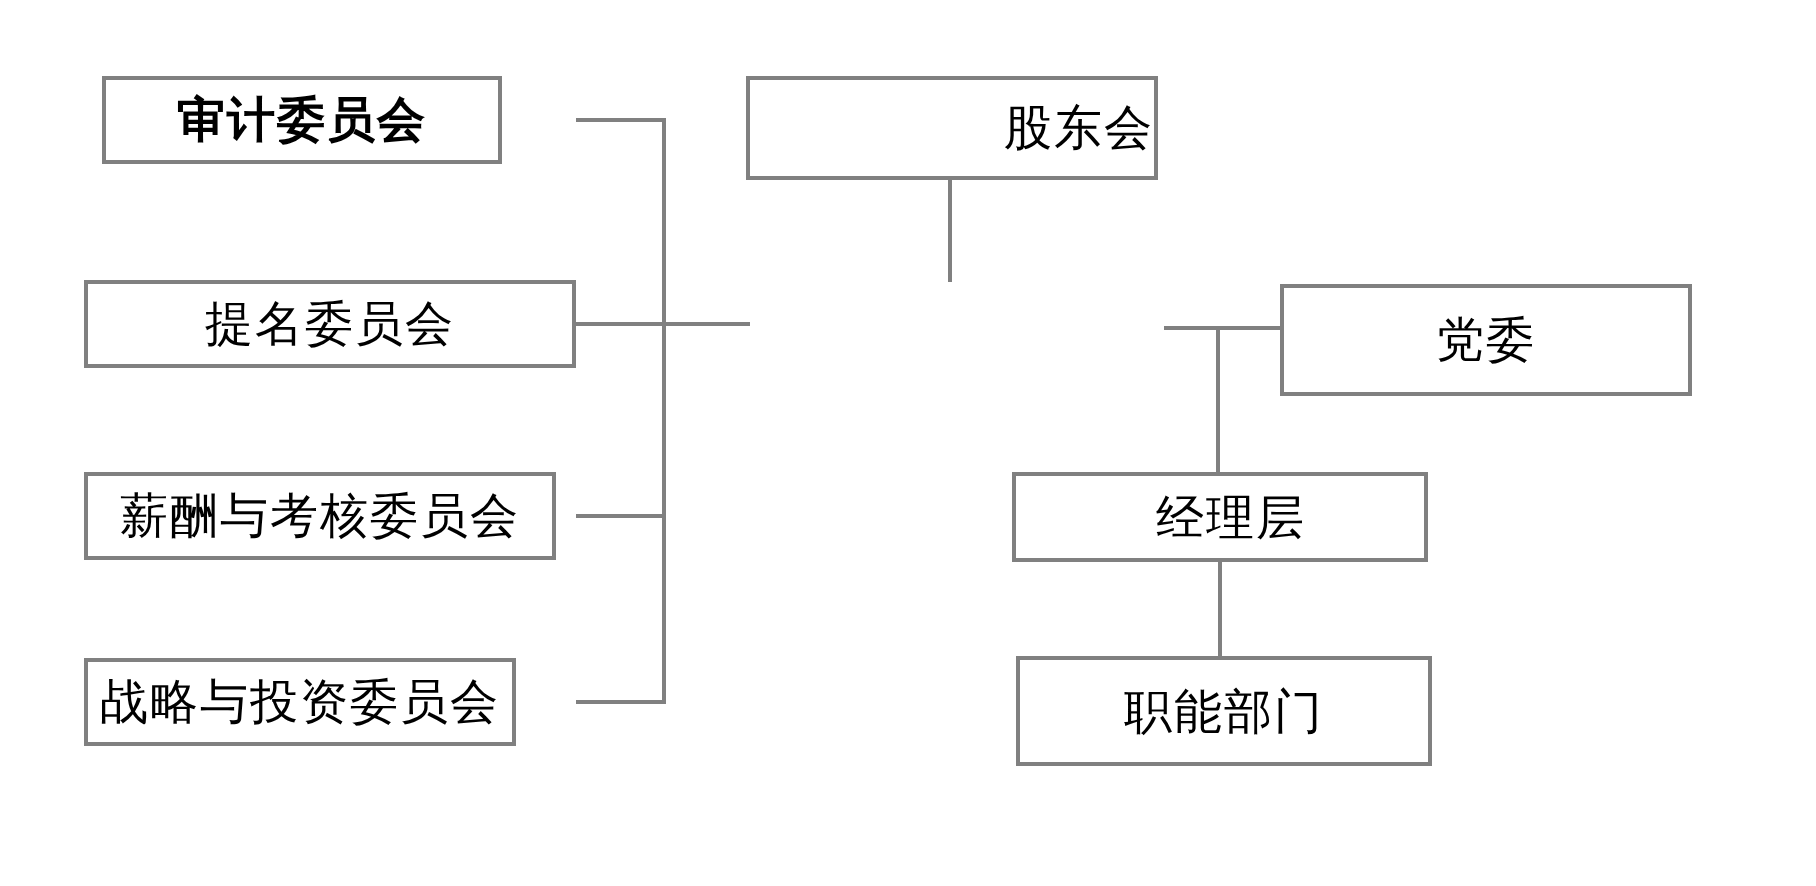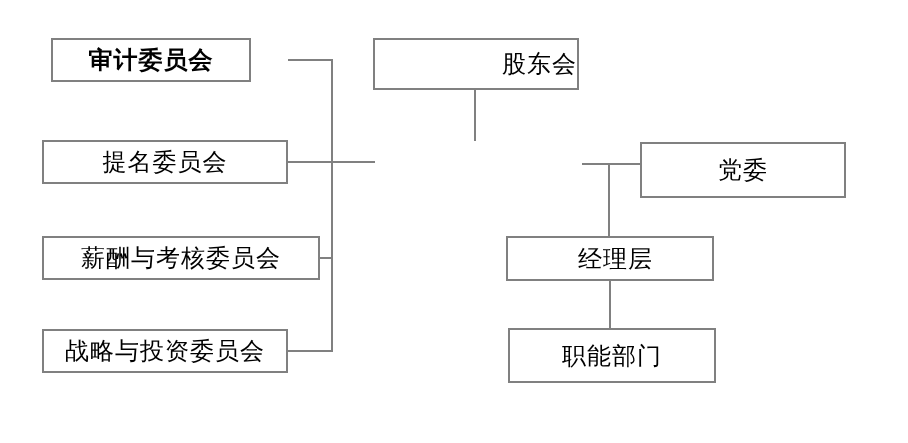--- a/index.html
+++ b/index.html
@@ -41,22 +41,22 @@
   }
   .v-line {
     position: absolute;
     width: 2px;
     background: var(--connector);
     z-index: 1;
   }
   
   .n-audit        { left: 51px;  top: 38px;  width: 200px; height: 44px; font-weight: bold; }
   .n-nomination   { left: 42px;  top: 140px; width: 246px; height: 44px; }
-  .n-remuneration { left: 42px;  top: 236px; width: 278px; height: 44px; }
-  .n-strategy     { left: 42px;  top: 329px; width: 246px; height: 44px; }
+  .n-remuneration { left: 42px;  top: 236px; width: 236px; height: 44px; }
+  .n-strategy     { left: 42px;  top: 329px; width: 216px; height: 44px; }
   .n-shareholders { left: 373px; top: 38px;  width: 206px; height: 52px; justify-content: flex-end; }
   .n-board        { left: 375px; top: 141px; width: 207px; height: 45px; }
   .n-party        { left: 640px; top: 142px; width: 206px; height: 56px; }
   .n-management   { left: 506px; top: 236px; width: 208px; height: 45px; padding-left: 11px; }
   .n-functional   { left: 508px; top: 328px; width: 208px; height: 55px; }
   
   .l-audit-stub        { left: 288px; top: 59px;  width: 45px;  }
   .l-nomination-board  { left: 288px; top: 161px; width: 87px;  }
   .l-remuneration-stub { left: 288px; top: 257px; width: 45px;  }
   .l-strategy-stub     { left: 288px; top: 350px; width: 45px;  }

